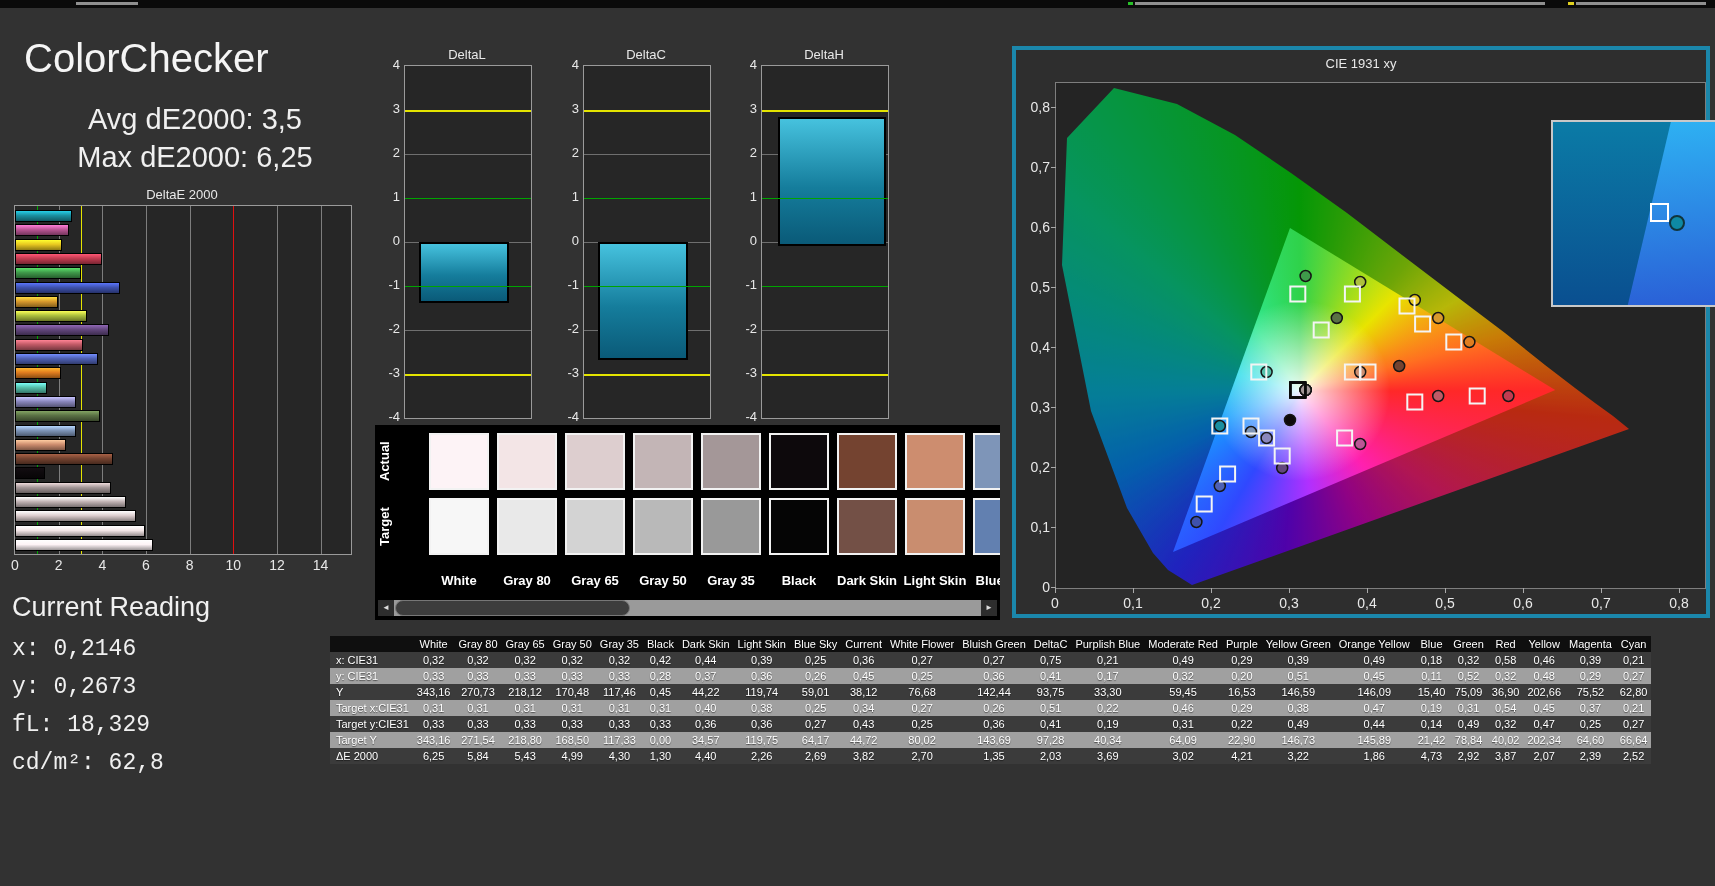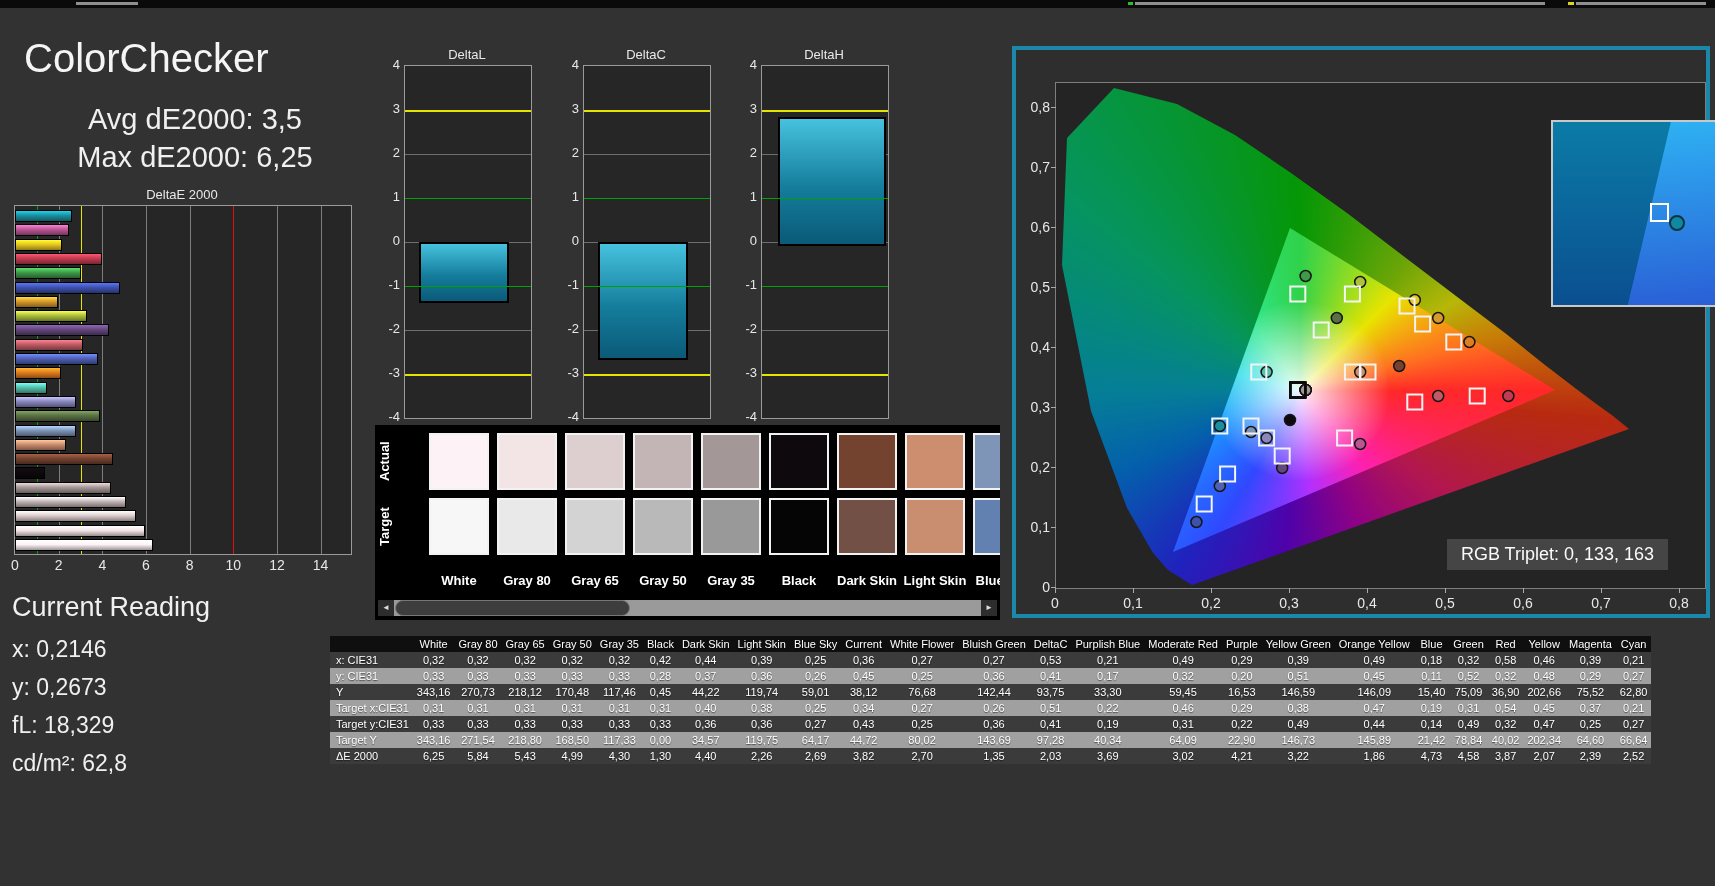--- a/index.html
+++ b/index.html
@@ -30,21 +30,21 @@
   #cie-inset{position:absolute;left:495px;top:37px;width:191px;height:187px;border:2px solid #c8c8c8;box-sizing:border-box;
     background:linear-gradient(175deg,#2eb5f4,#2a5ed6);}
   #cie-inset-dark{position:absolute;left:0;top:0;width:100%;height:100%;
     background:linear-gradient(180deg,#0b7ba6,#0a4f90);clip-path:polygon(0 0,63% 0,40% 100%,0 100%);}
   #inset-square{position:absolute;left:52%;top:44%;width:15px;height:15px;border:2px solid #fff;}
   #inset-circle{position:absolute;left:62%;top:51%;width:12px;height:12px;border-radius:50%;
     background:#0e89a4;border:2px solid #10343c;}
   #rgb-box{position:absolute;right:38px;top:489px;background:rgba(72,72,72,.95);padding:5px 14px;
     font-size:18px;color:#fafafa;}
   #cr-title{left:12px;top:592px;font-size:27px;}
-  .cr-line{position:absolute;left:12px;font-size:23px;}
+  .cr-line{position:absolute;left:12px;font-size:23px;font-family:Liberation Mono, monospace;}
   #data-table{left:330px;top:636px;}
   table{border-collapse:collapse;font-size:11px;color:#fff;}
   th,td{padding:2px 4px;text-align:center;white-space:nowrap;font-weight:normal;
     text-shadow:0 1px 1px rgba(0,0,0,.55);}
   thead tr{background:#0f0f0f;}
   tr.dark{background:#3b3b3b;}
   tr.light{background:#a0a0a0;}
   td.rowlab{text-align:left;padding-left:6px;}
 </style>
 </head>
@@ -205,20 +205,21 @@
       <div style="position: absolute; left: 594px; top: 148px; width: 68px; text-align: center; font-size: 13px; font-weight: bold; color: rgb(255, 255, 255);">Blue Sky</div>
     </div>
   <div id="sw-scrollbar">
     <div class="sb-arrow" style="left:0;">◄</div>
     <div id="sb-thumb"></div>
     <div class="sb-arrow" style="right:0;">►</div>
   </div>
 </div>
 
 <div id="cie-panel" class="abs">
+  <div id="cie-title">CIE 1931 xy</div>
   <div id="cie-plot">
     <div id="cie-horseshoe" style="clip-path: path(&quot;M 136 502 L 112 487 L 97 470 L 71 425 L 35 328 L 6 182 L 11 55 L 58 5 L 121 21 L 179 52 L 235 90 L 291 130 L 346 172 L 400 213 L 449 250 L 489 282 L 519 305 L 539 320 L 557 333 L 573 346 Z&quot;); background: conic-gradient(at 244px 308px, rgb(0, 180, 0) 0deg, rgb(127, 196, 0) 40deg, rgb(216, 216, 0) 60deg, rgb(240, 144, 0) 75deg, rgb(224, 48, 16) 95deg, rgb(216, 24, 96) 125deg, rgb(176, 0, 160) 155deg, rgb(96, 0, 208) 185deg, rgb(36, 40, 232) 215deg, rgb(0, 112, 208) 245deg, rgb(0, 150, 180) 270deg, rgb(0, 176, 112) 310deg, rgb(0, 180, 0) 360deg); filter: brightness(0.85) saturate(0.95);"></div>
     <div id="cie-triangle" style="clip-path: polygon(499.2px 307px, 234px 145px, 117px 469px); background: radial-gradient(120px at 244px 308px, rgba(255, 255, 255, 0.92), rgba(255, 255, 255, 0) 75%), conic-gradient(at 244px 308px, rgb(47, 210, 74) 0deg, rgb(232, 228, 0) 45deg, rgb(255, 112, 32) 75deg, rgb(255, 40, 40) 90deg, rgb(255, 32, 176) 140deg, rgb(176, 48, 255) 175deg, rgb(48, 72, 255) 210deg, rgb(24, 160, 255) 250deg, rgb(16, 216, 232) 285deg, rgb(48, 232, 144) 325deg, rgb(47, 210, 74) 360deg);"></div>
     <svg id="cie-markers" width="649" height="505">
         <circle cx="249.6" cy="307.0" r="5.5" fill="#fdf3f6" stroke="#151515" stroke-width="1.5"></circle>
         <circle cx="249.6" cy="307.0" r="5.5" fill="#f3e5e6" stroke="#151515" stroke-width="1.5"></circle>
         <circle cx="249.6" cy="307.0" r="5.5" fill="#ddcecf" stroke="#151515" stroke-width="1.5"></circle>
         <circle cx="249.6" cy="307.0" r="5.5" fill="#c3b5b6" stroke="#151515" stroke-width="1.5"></circle>
         <circle cx="249.6" cy="307.0" r="5.5" fill="#a49798" stroke="#151515" stroke-width="1.5"></circle>
         <circle cx="234.0" cy="337.0" r="5.5" fill="#0d090c" stroke="#151515" stroke-width="1.5"></circle>
@@ -302,21 +303,20 @@
       <div style="position: absolute; left: 35px; top: 297px; width: 5px; height: 1px; background: rgb(170, 170, 170);"></div>
       <div style="position: absolute; left: 2px; top: 229px; width: 32px; text-align: right; font-size: 14px; color: rgb(232, 232, 232);">0,5</div>
       <div style="position: absolute; left: 35px; top: 237px; width: 5px; height: 1px; background: rgb(170, 170, 170);"></div>
       <div style="position: absolute; left: 2px; top: 169px; width: 32px; text-align: right; font-size: 14px; color: rgb(232, 232, 232);">0,6</div>
       <div style="position: absolute; left: 35px; top: 177px; width: 5px; height: 1px; background: rgb(170, 170, 170);"></div>
       <div style="position: absolute; left: 2px; top: 109px; width: 32px; text-align: right; font-size: 14px; color: rgb(232, 232, 232);">0,7</div>
       <div style="position: absolute; left: 35px; top: 117px; width: 5px; height: 1px; background: rgb(170, 170, 170);"></div>
       <div style="position: absolute; left: 2px; top: 49px; width: 32px; text-align: right; font-size: 14px; color: rgb(232, 232, 232);">0,8</div>
       <div style="position: absolute; left: 35px; top: 57px; width: 5px; height: 1px; background: rgb(170, 170, 170);"></div>
     </div>
-  <div id="rgb-box">RGB Triplet: 0, 133, 163</div>
 </div>
 
 <div id="cr-title" class="abs">Current Reading</div>
 <div class="cr-line" style="top:636px;">x: 0,2146</div>
 <div class="cr-line" style="top:674px;">y: 0,2673</div>
 <div class="cr-line" style="top:712px;">fL: 18,329</div>
 <div class="cr-line" style="top:750px;">cd/m²: 62,8</div>
 
 <div id="data-table" class="abs">
     <table>
@@ -357,21 +357,21 @@
           <td>0,32</td>
           <td>0,32</td>
           <td>0,32</td>
           <td>0,42</td>
           <td>0,44</td>
           <td>0,39</td>
           <td>0,25</td>
           <td>0,36</td>
           <td>0,27</td>
           <td>0,27</td>
-          <td>0,53</td>
+          <td>0,75</td>
           <td>0,21</td>
           <td>0,49</td>
           <td>0,29</td>
           <td>0,39</td>
           <td>0,49</td>
           <td>0,18</td>
           <td>0,32</td>
           <td>0,58</td>
           <td>0,46</td>
           <td>0,39</td>
@@ -526,21 +526,21 @@
           <td>3,82</td>
           <td>2,70</td>
           <td>1,35</td>
           <td>2,03</td>
           <td>3,69</td>
           <td>3,02</td>
           <td>4,21</td>
           <td>3,22</td>
           <td>1,86</td>
           <td>4,73</td>
-          <td>4,58</td>
+          <td>2,92</td>
           <td>3,87</td>
           <td>2,07</td>
           <td>2,39</td>
           <td>2,52</td>
         </tr>
       </tbody>
     </table>
   </div>
 
 </body></html>

